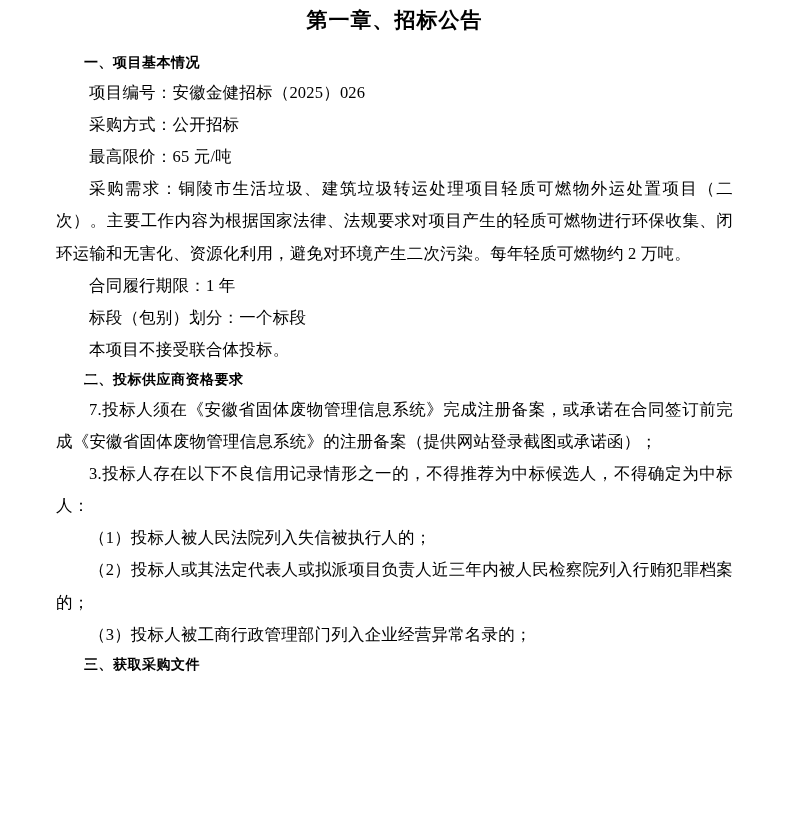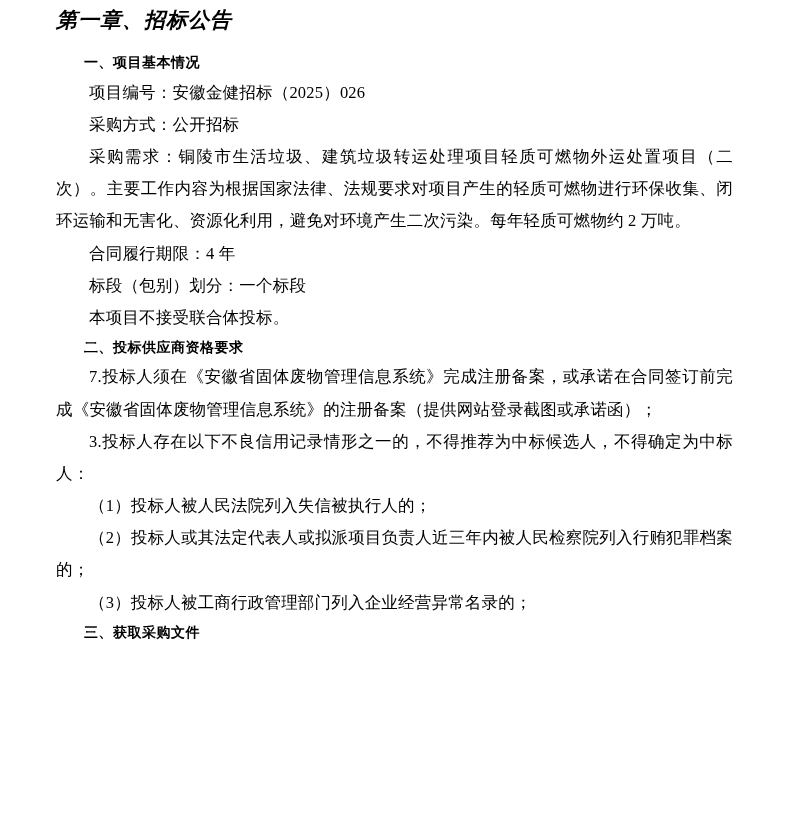--- a/index.html
+++ b/index.html
@@ -15,26 +15,26 @@
     overflow: hidden;
   }
   .page {
     position: relative;
     width: 795px;
     height: 823px;
     box-sizing: border-box;
     padding: 0 62px 0 56px;
   }
   .doc-title {
+    text-align: center;
     font-size: 21px;
     font-weight: bold;
     letter-spacing: 1px;
     margin: 6px 0 14px 0;
     line-height: 1.4;
-    font-style: italic;
   }
   .section-heading {
     font-size: 14px;
     font-weight: bold;
     line-height: 1.95;
     text-indent: 2em;
     margin: 0;
     letter-spacing: 0.5px;
   }
   .para {
@@ -49,22 +49,23 @@
 </head>
 <body>
 
 <div class="page">
 
   <h1 class="doc-title">第一章、招标公告</h1>
 
   <h2 class="section-heading">一、项目基本情况</h2>
   <p class="para">项目编号：安徽金健招标（2025）026</p>
   <p class="para">采购方式：公开招标</p>
+  <p class="para">最高限价：65 元/吨</p>
   <p class="para">采购需求：铜陵市生活垃圾、建筑垃圾转运处理项目轻质可燃物外运处置项目（二次）。主要工作内容为根据国家法律、法规要求对项目产生的轻质可燃物进行环保收集、闭环运输和无害化、资源化利用，避免对环境产生二次污染。每年轻质可燃物约 2 万吨。</p>
-  <p class="para">合同履行期限：4 年</p>
+  <p class="para">合同履行期限：1 年</p>
   <p class="para">标段（包别）划分：一个标段</p>
   <p class="para">本项目不接受联合体投标。</p>
 
   <h2 class="section-heading">二、投标供应商资格要求</h2>
   <p class="para">7.投标人须在《安徽省固体废物管理信息系统》完成注册备案，或承诺在合同签订前完成《安徽省固体废物管理信息系统》的注册备案（提供网站登录截图或承诺函）；</p>
   <p class="para">3.投标人存在以下不良信用记录情形之一的，不得推荐为中标候选人，不得确定为中标人：</p>
   <p class="para">（1）投标人被人民法院列入失信被执行人的；</p>
   <p class="para">（2）投标人或其法定代表人或拟派项目负责人近三年内被人民检察院列入行贿犯罪档案的；</p>
   <p class="para">（3）投标人被工商行政管理部门列入企业经营异常名录的；</p>
 

